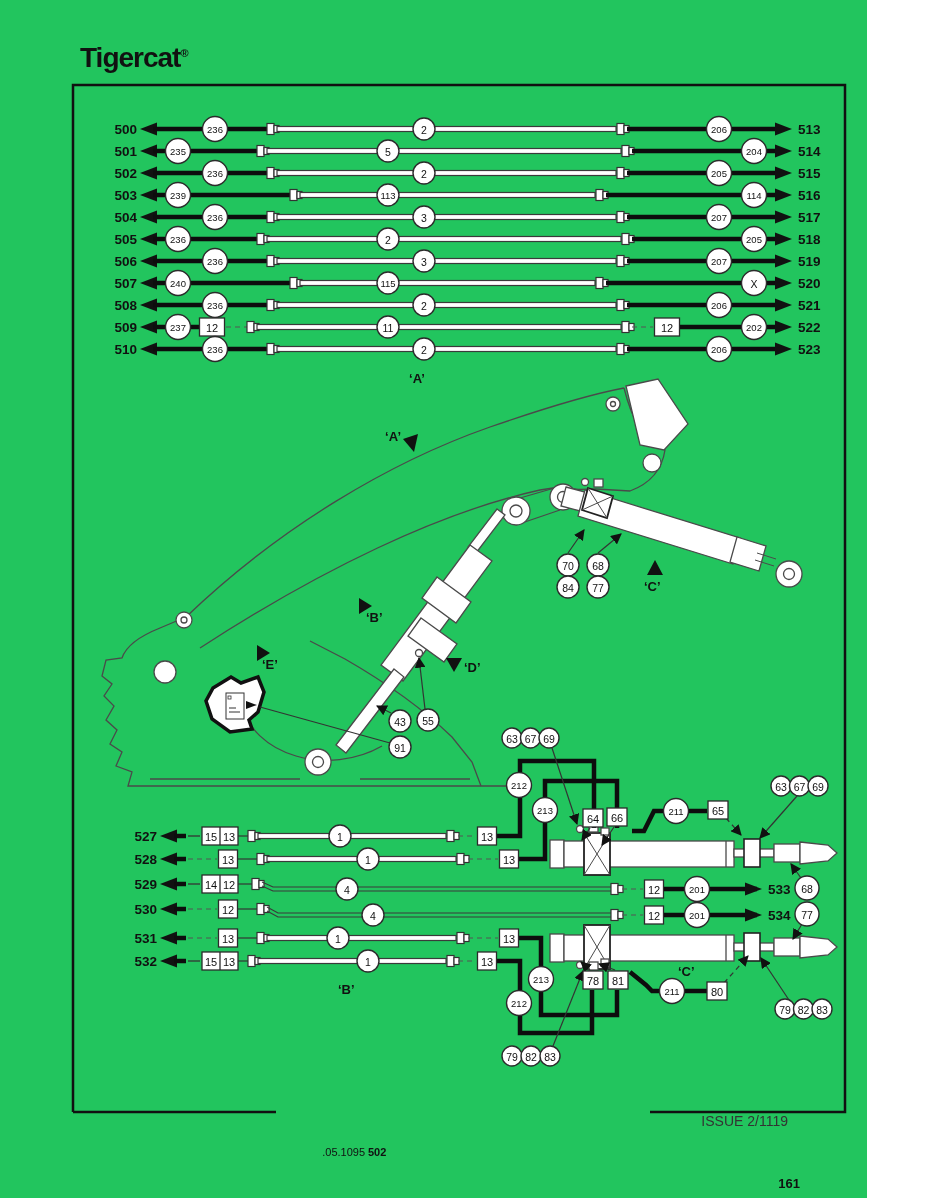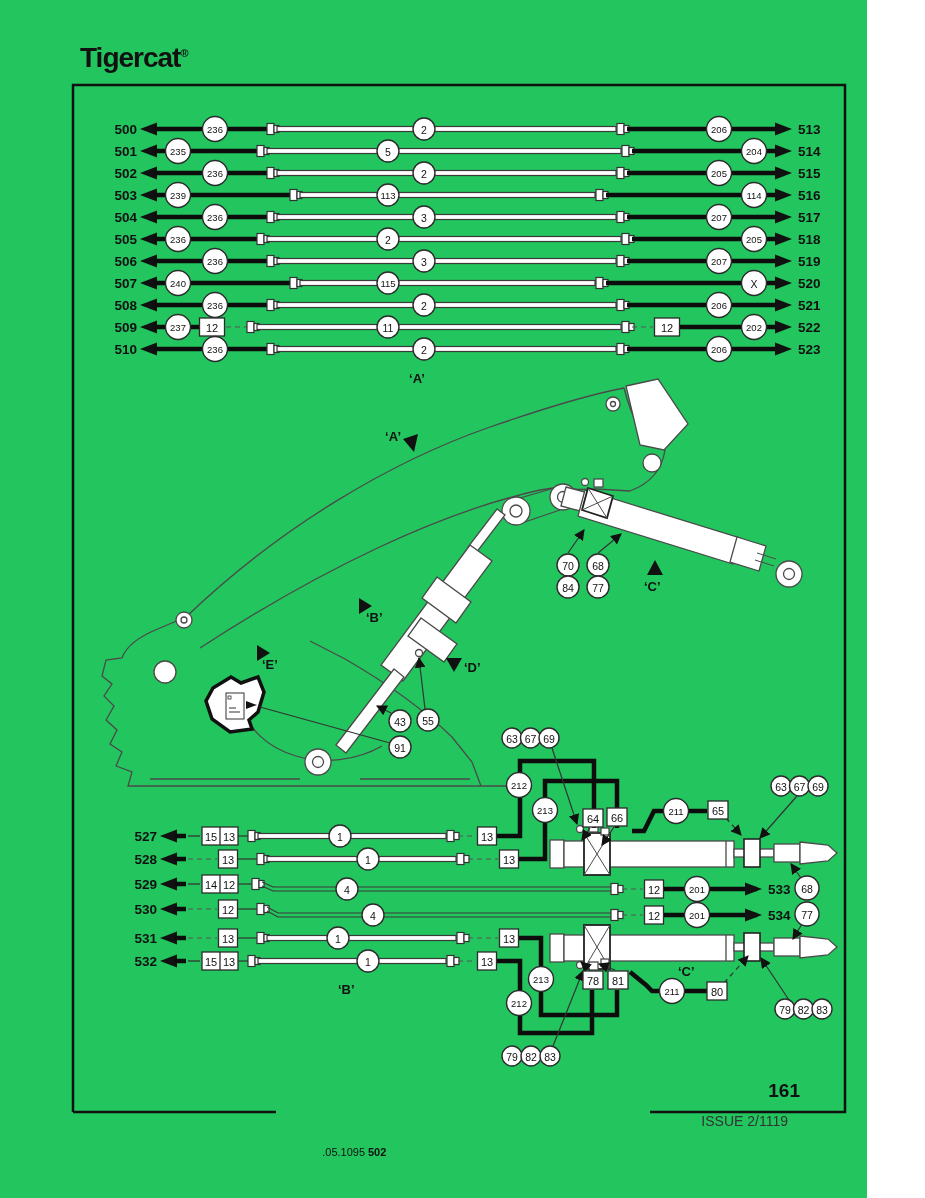--- a/index.html
+++ b/index.html
@@ -9,21 +9,21 @@
   .brand{position:absolute;left:80px;top:42px;font-size:28px;font-weight:bold;letter-spacing:-1px;}
   .brand sup{font-size:11px;vertical-align:super;}
   .footer-title{position:absolute;left:0;top:1095px;width:925px;text-align:center;}
   .footer-title .t1{display:inline-block;transform:translateX(-64px);font-size:27px;font-weight:bold;letter-spacing:-0.5px;}
   .footer-sub{position:absolute;left:0;top:1124px;width:925px;text-align:center;}
   .footer-sub span{display:inline-block;transform:translateX(-64px);font-size:17.5px;font-weight:bold;}
   .footer-code{position:absolute;left:0;top:1146px;width:925px;text-align:center;font-size:11px;}
   .footer-code span{display:inline-block;transform:translateX(-64px);}
   .footer-code b{font-weight:bold;}
   .issue{position:absolute;right:79px;top:1113px;font-size:14px;color:#333;}
-  .pageno{position:absolute;right:67px;top:1080px;font-size:19px;font-weight:bold;}
+  .pageno{position:absolute;right:67px;top:1176px;font-size:13px;font-weight:bold;}
   svg text{font-family:"Liberation Sans", sans-serif;fill:#111;}
   .rowlab{font-size:13.5px;font-weight:bold;}
   .seclab{font-size:13px;font-weight:bold;}
   .cnum{font-size:10.5px;}
   .cnum3{font-size:9.5px;}
   .bnum{font-size:11px;}
 </style>
 </head>
 <body>
 

